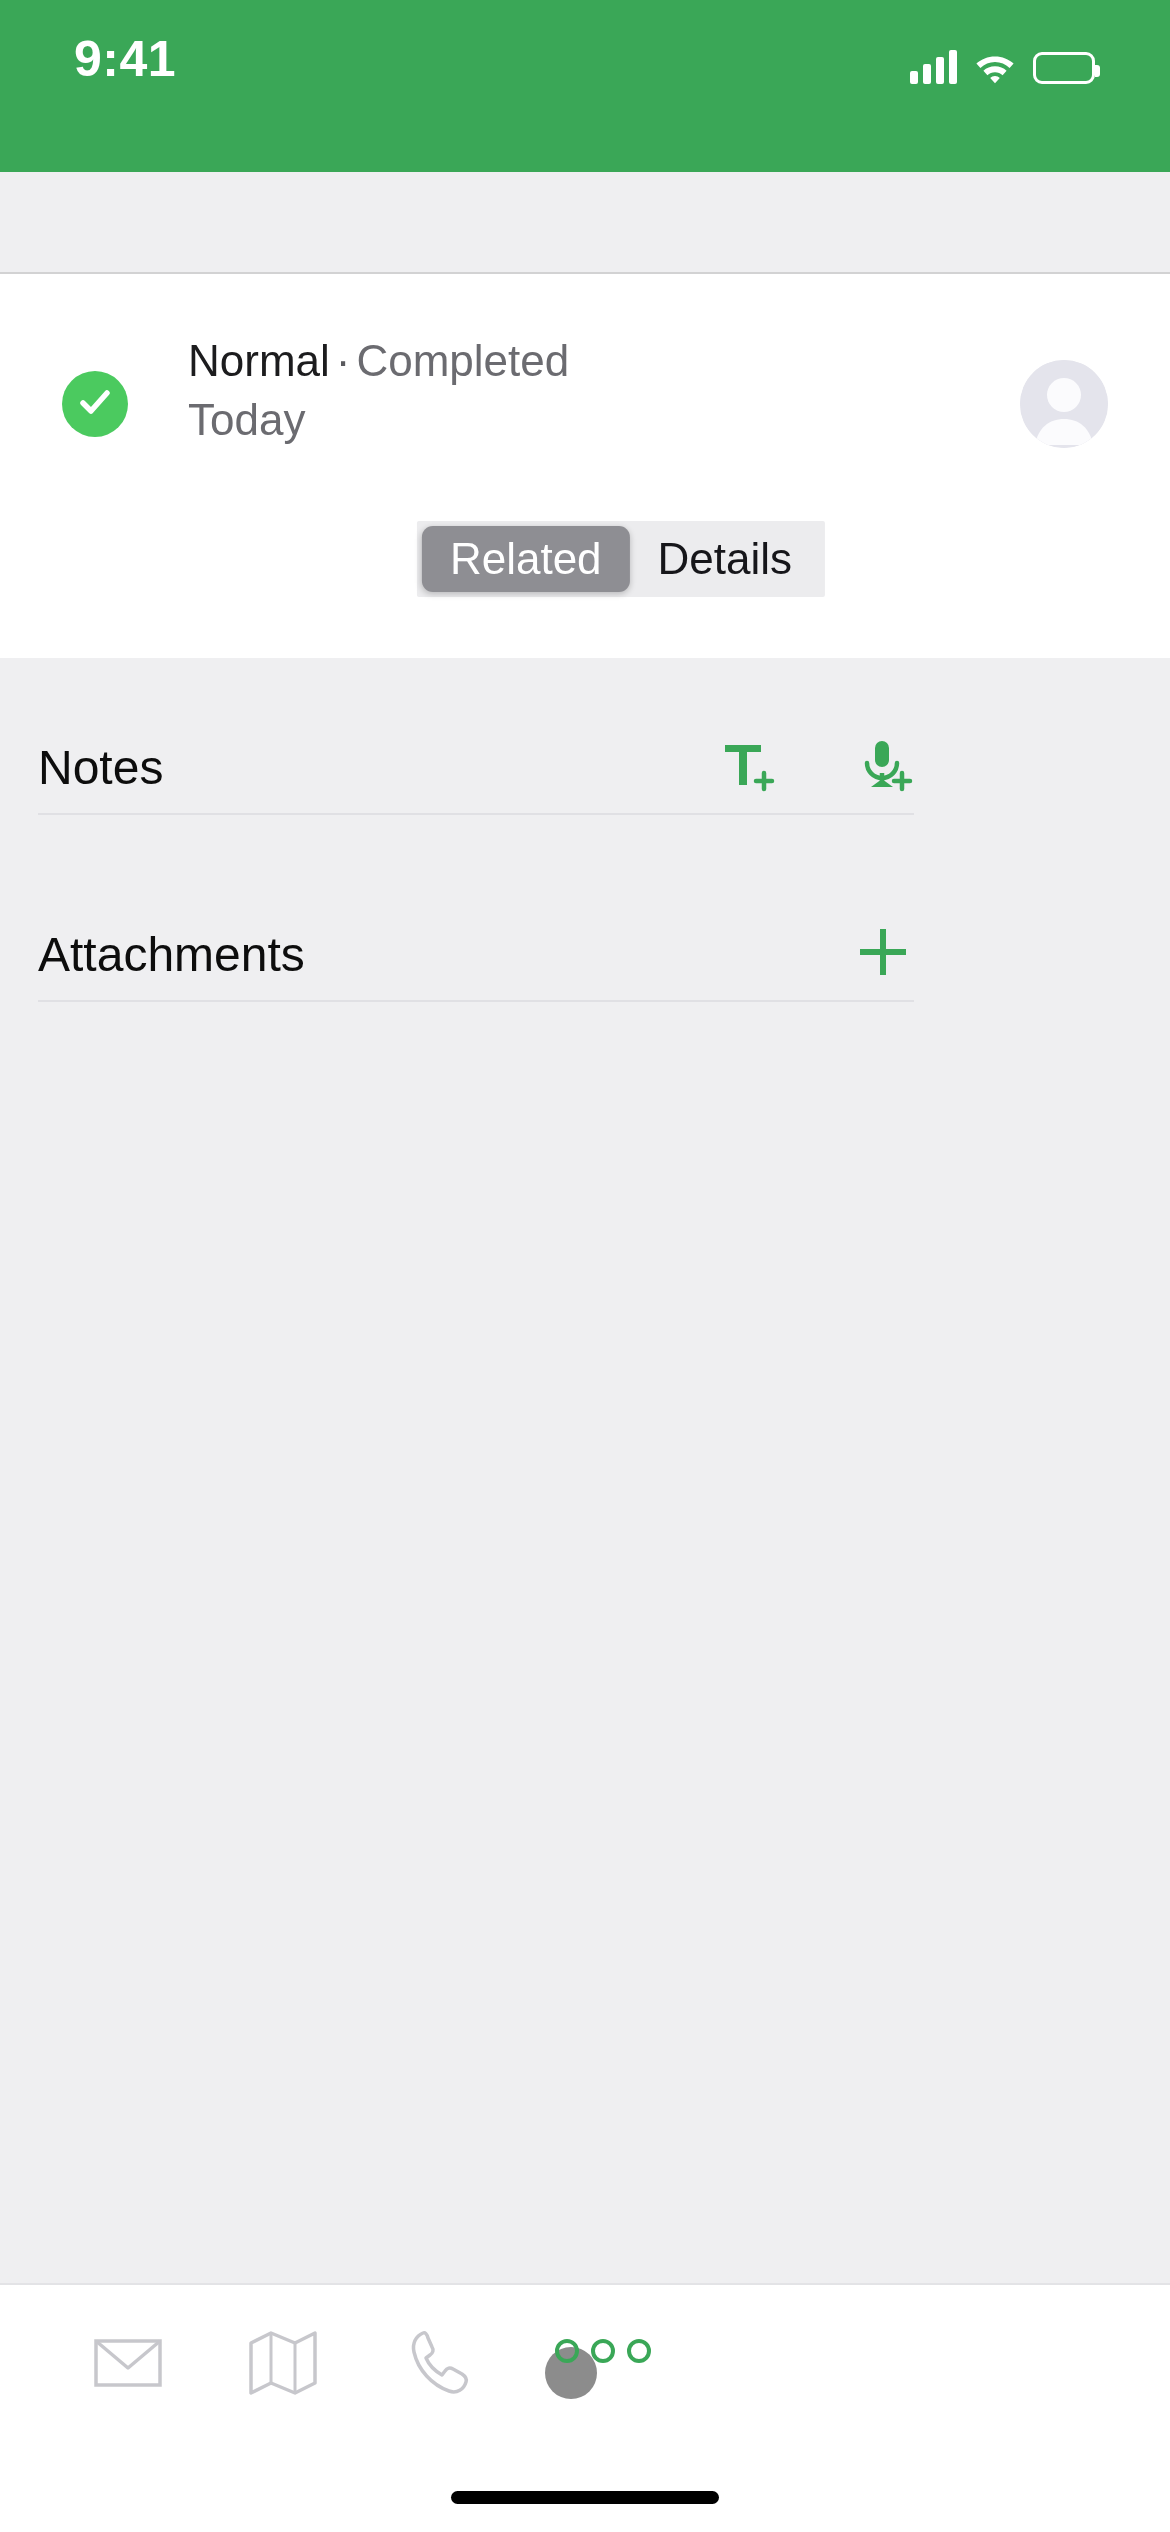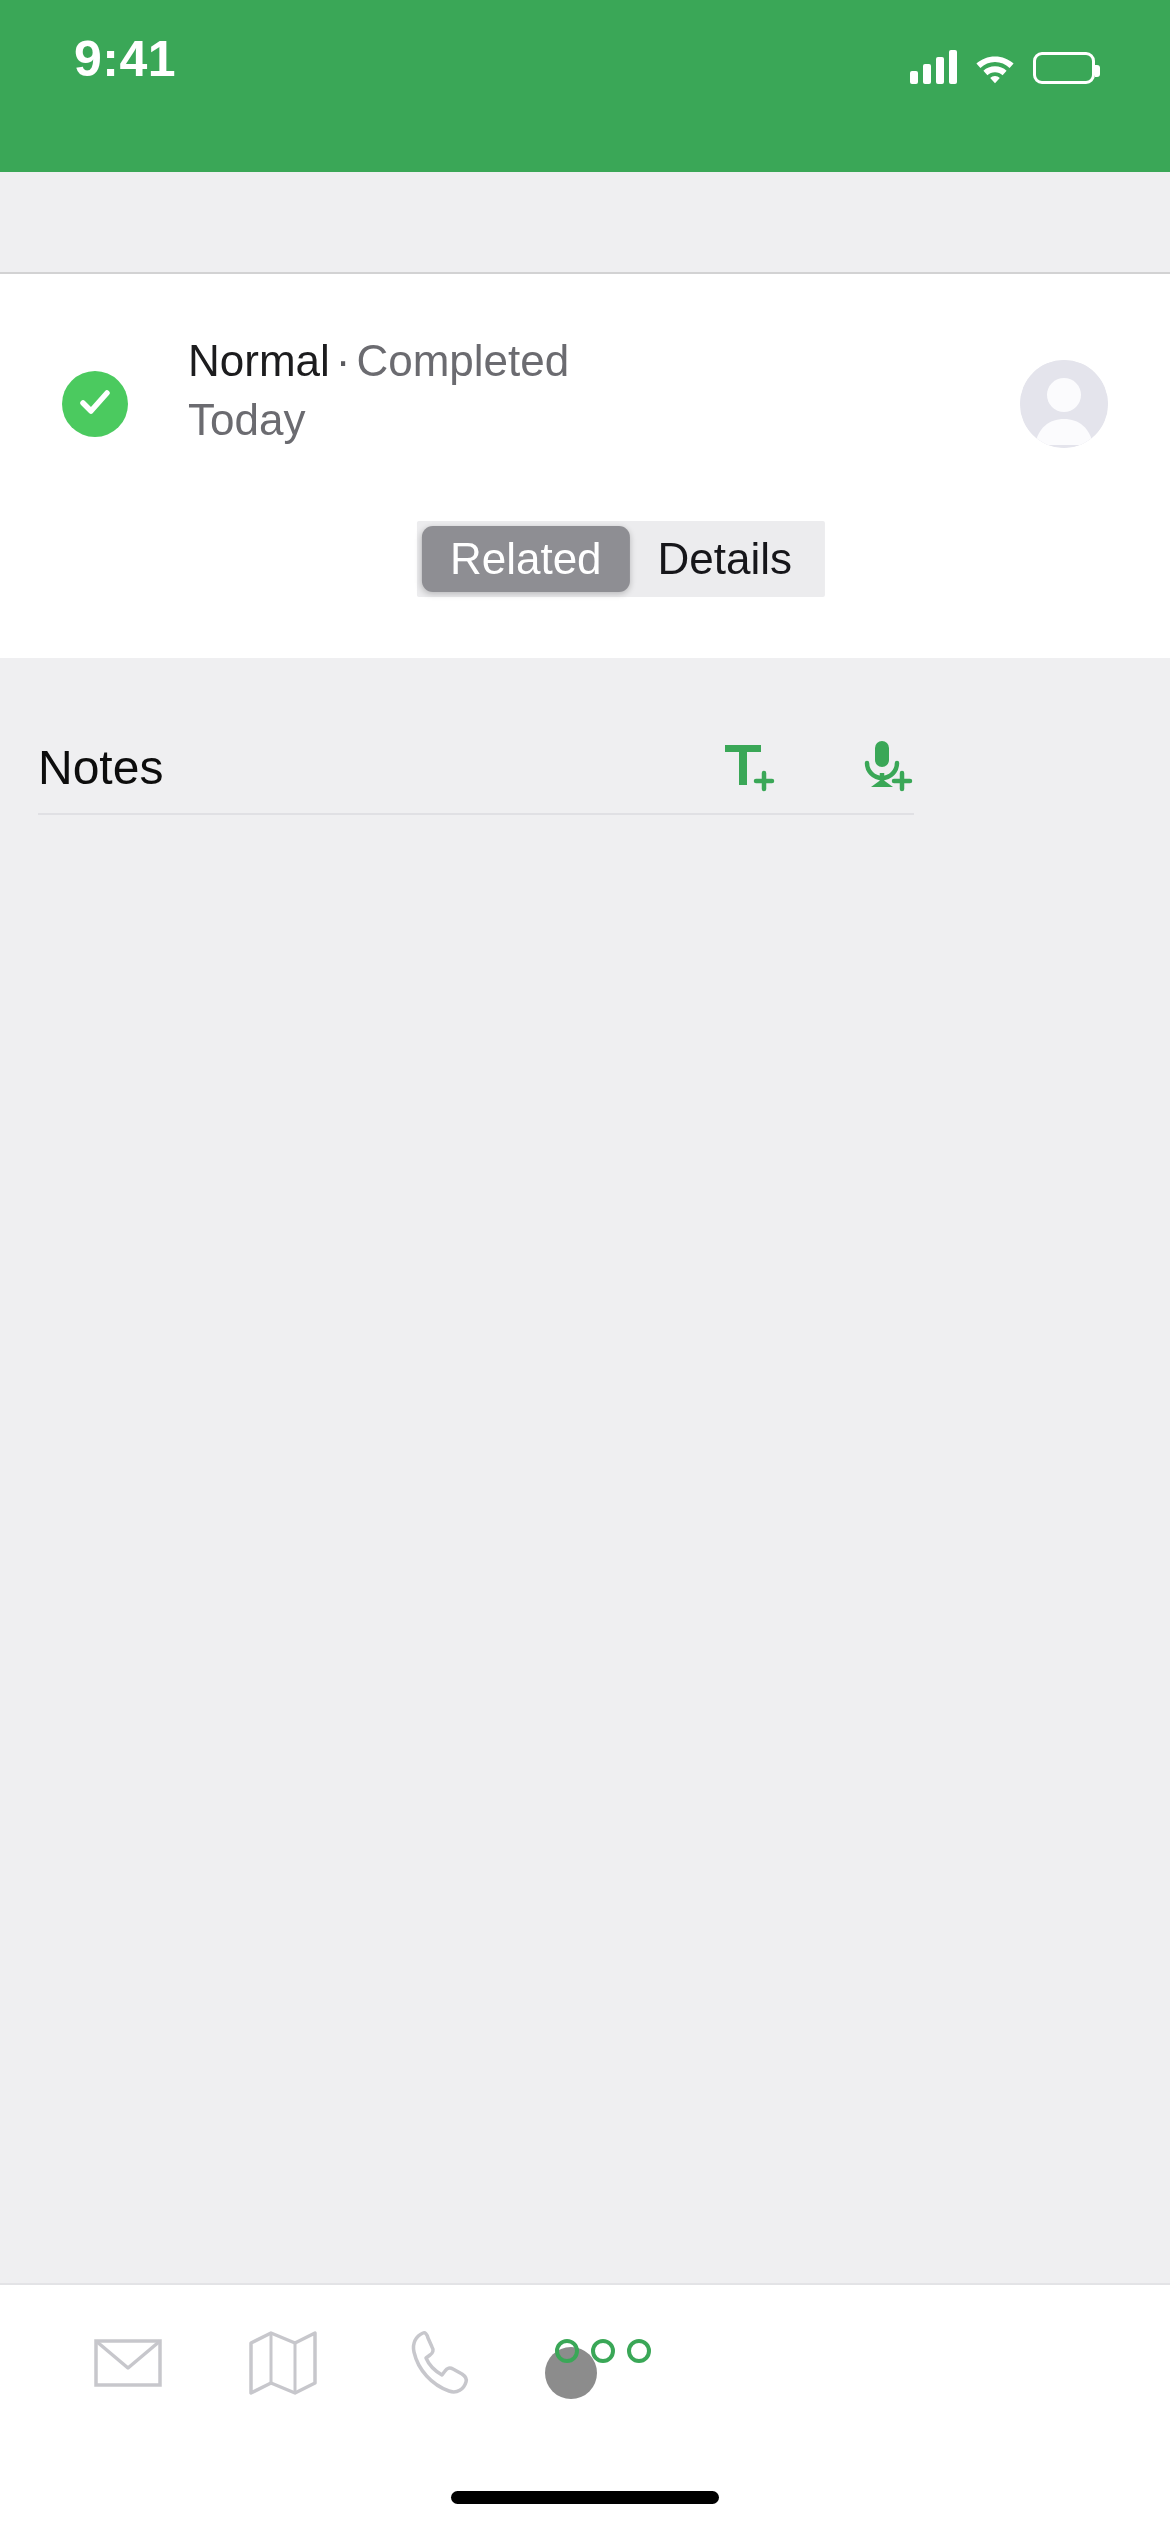--- a/index.html
+++ b/index.html
@@ -228,20 +228,32 @@
               <path d="M13 28 a15 15 0 0 0 30 0" fill="none" stroke="#3aa757" stroke-width="4.5" stroke-linecap="round"></path>
               <path d="M28 38 V46" stroke="#3aa757" stroke-width="4.5"></path>
               <path d="M17 52 H39 L28 44 Z" fill="#3aa757"></path>
               <path d="M48 38 V54 M40 46 H56" stroke="#3aa757" stroke-width="4.5" stroke-linecap="round"></path>
             </svg>
           </span>
         </div>
       </div>
     </div>
 
+    <div class="row" style="margin-top:93px;">
+      <div class="row-title">Attachments</div>
+      <div class="row-actions">
+        <div class="icon-btn">
+          <span>
+            <svg width="62" height="62" viewBox="0 0 62 62" xmlns="http://www.w3.org/2000/svg">
+              <path d="M31 8 V54 M8 31 H54" stroke="#3aa757" stroke-width="6" stroke-linecap="butt"></path>
+            </svg>
+          </span>
+        </div>
+      </div>
+    </div>
 
   </div>
 
   <div class="toolbar">
     <div class="tb-items">
 
       <div class="tb-item i1">
         <span>
           <svg width="74" height="62" viewBox="0 0 74 62" xmlns="http://www.w3.org/2000/svg">
             <rect x="5" y="9" width="64" height="44" fill="none" stroke="#c7c7cc" stroke-width="3.5"></rect>

